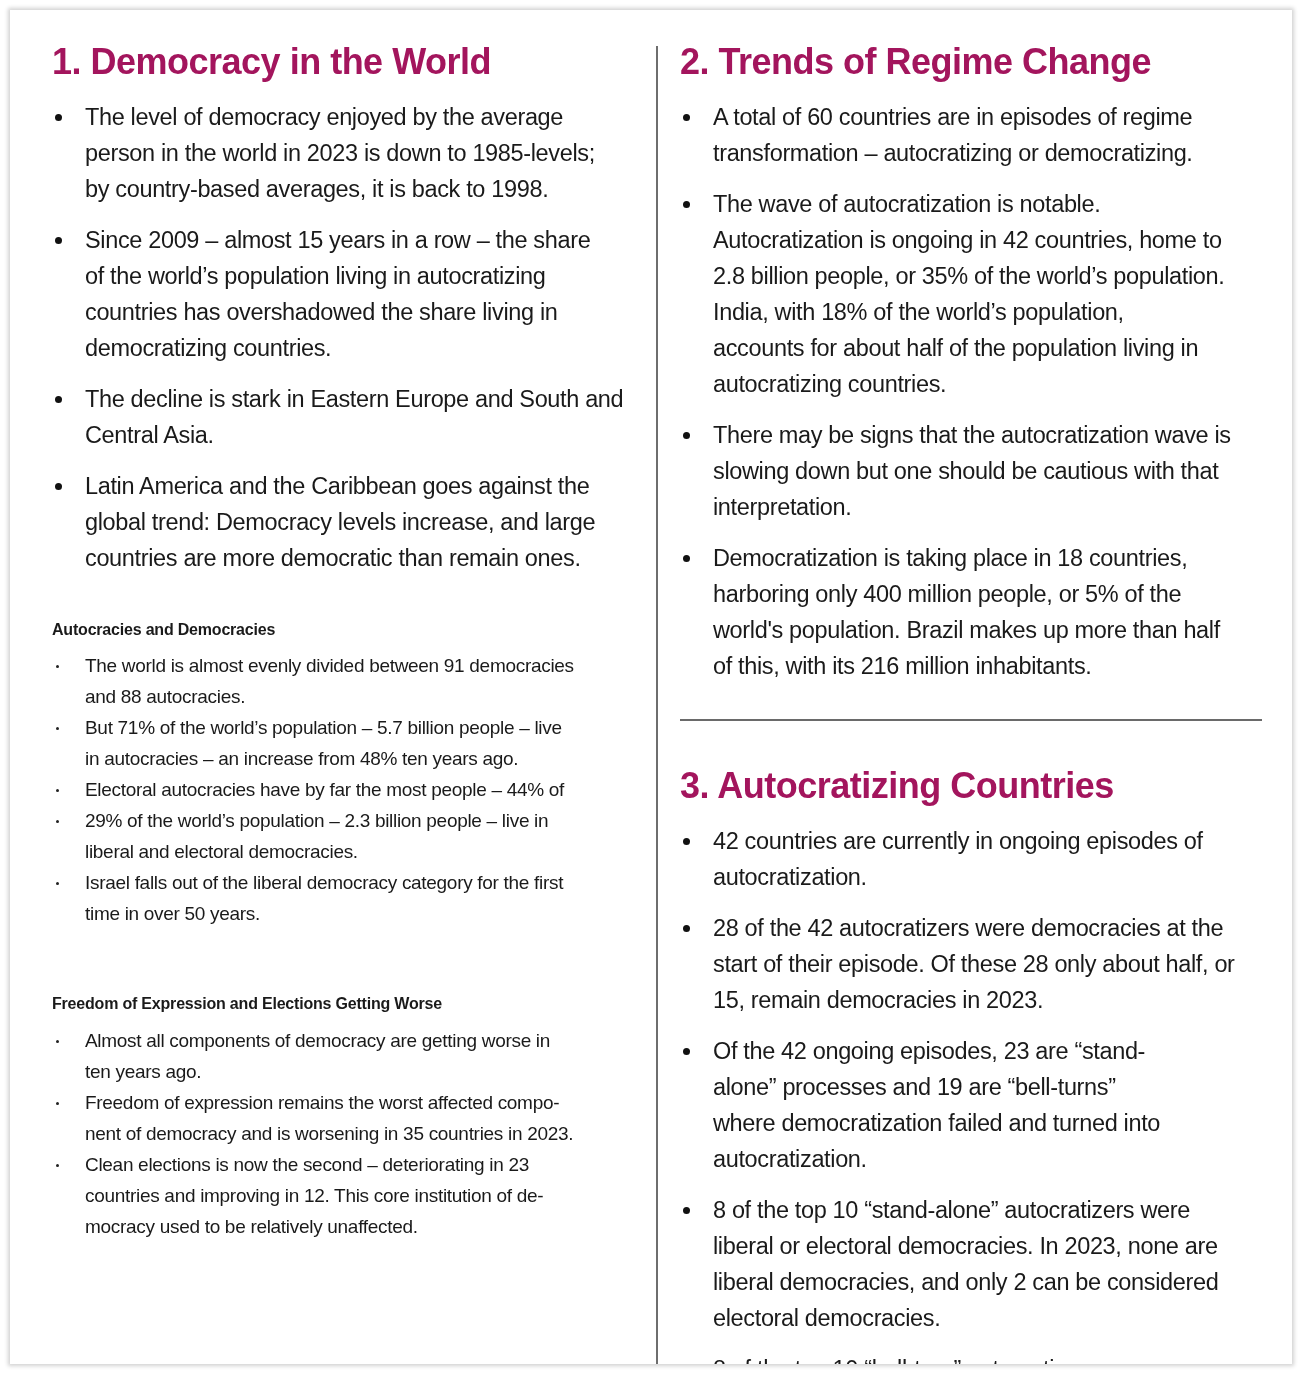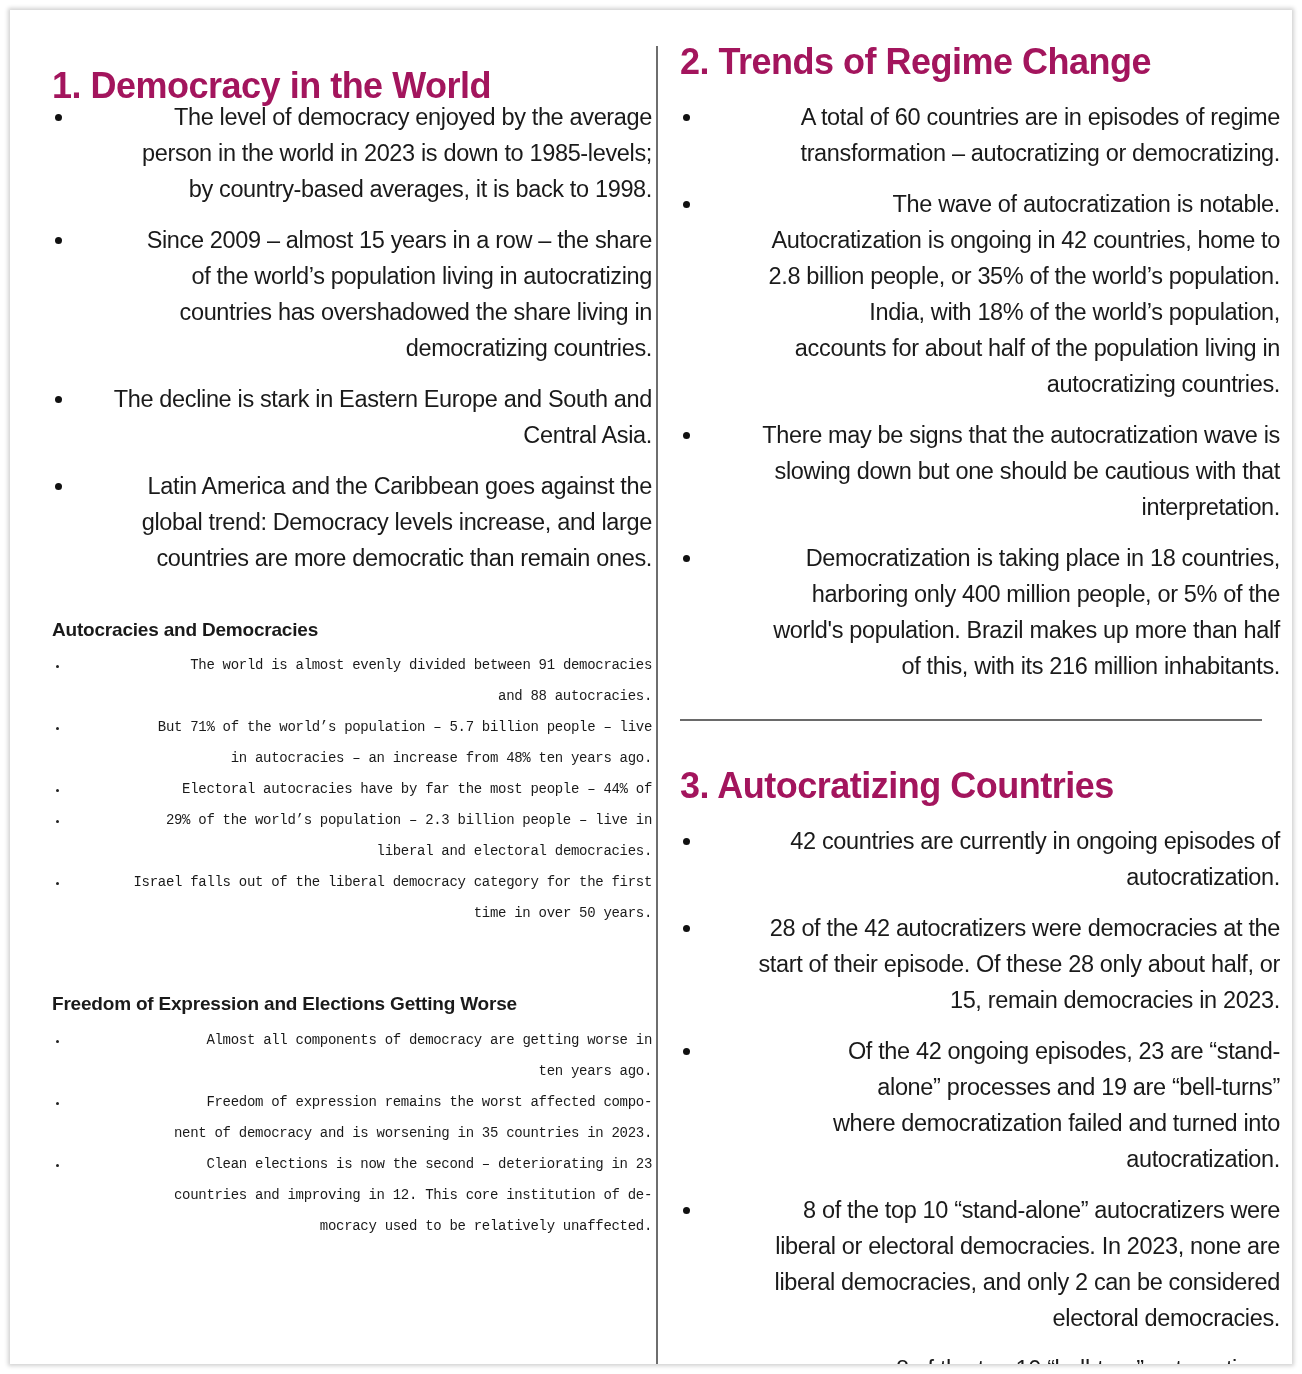--- a/index.html
+++ b/index.html
@@ -11,37 +11,37 @@
   }
   .col { position: absolute; top: 0; }
   .col-left { left: 42px; width: 590px; }
   .col-right { left: 670px; width: 590px; }
   .divider-v { position: absolute; left: 646px; top: 36px; width: 2px; height: 1330px; background: #6e6e6e; }
   .divider-h { position: absolute; left: 670px; top: 709px; width: 582px; height: 2px; background: #6a6a6a; }
   h1 {
     position: absolute; margin: 0; font-family: "Liberation Sans", sans-serif; font-weight: bold;
     font-size: 36px; letter-spacing: -0.5px; line-height: 40px; white-space: nowrap;
   }
-  h2 { position: absolute; margin: 0; font-weight: bold; font-size: 19px; line-height: 24px; white-space: nowrap; letter-spacing: -0.2px; }
-  ul { list-style: none; margin: 0; padding: 0; position: absolute; text-align: right; }
+  h2 { position: absolute; margin: 0; font-weight: bold; font-size: 16px; line-height: 24px; white-space: nowrap; letter-spacing: -0.2px; }
+  ul { list-style: none; margin: 0; padding: 0; position: absolute; }
   ul.big li { position: relative; padding-left: 33px; font-size: 23.5px; line-height: 36px; letter-spacing: -0.35px; margin-bottom: 15px; }
   ul.big li .dot { position: absolute; left: 3px; top: 15px; width: 7px; height: 7px; border-radius: 50%; background: #111; }
-  ul.small li { position: relative; padding-left: 33px; font-size: 14px; line-height: 31px; letter-spacing: -0.3px; font-family: Liberation Mono, monospace; }
+  ul.small li { position: relative; padding-left: 33px; font-size: 19px; line-height: 31px; letter-spacing: -0.3px; }
   ul.small li .dot { position: absolute; left: 4px; top: 15px; width: 3px; height: 3px; border-radius: 50%; background: #222; }
   .ln { display: block; white-space: nowrap; }
 </style>
 </head>
 <body style="color: rgb(26, 26, 26);">
 
 <div class="page">
 
   <div class="divider-v"></div>
 
   <div class="col col-left">
-    <h1 style="left: 0px; top: 32px; color: rgb(163, 21, 93); margin-top: 24px;">1. Democracy in the World</h1>
+    <h1 style="left: 0px; top: 32px; color: rgb(163, 21, 93);">1. Democracy in the World</h1>
 
     <ul class="big" style="left:0; top:89px; width:600px;">
         <li>
           <span class="dot"></span>
           <span class="ln">The level of democracy enjoyed by the average</span>
           <span class="ln">person in the world in 2023 is down to 1985-levels;</span>
           <span class="ln">by country-based averages, it is back to 1998.</span>
         </li>
         <li>
           <span class="dot"></span>

